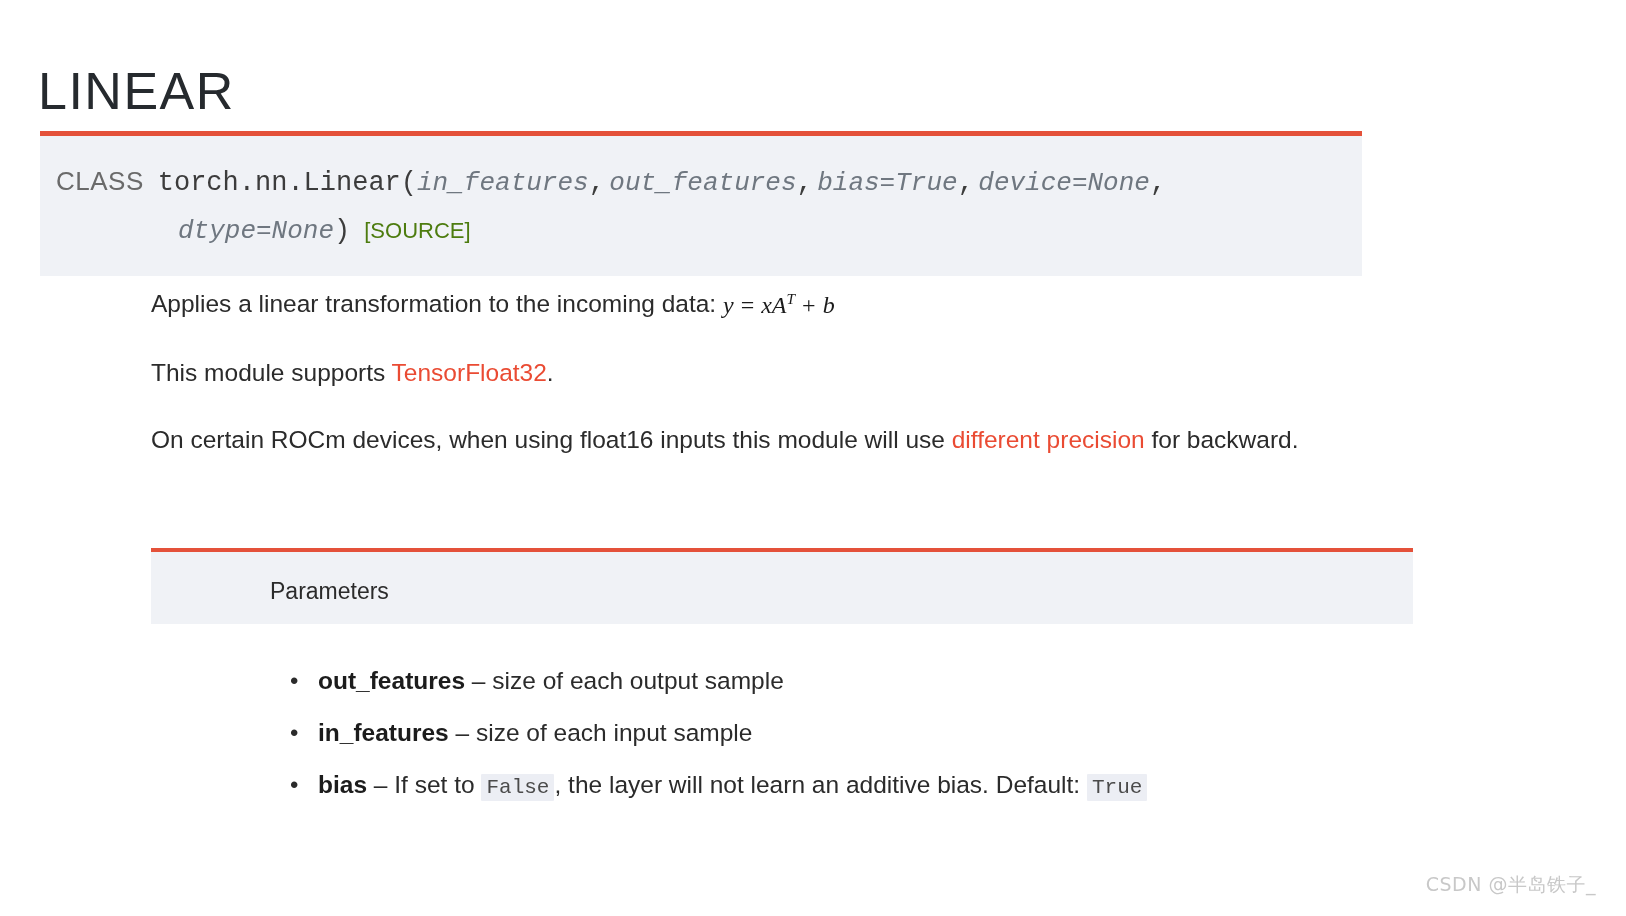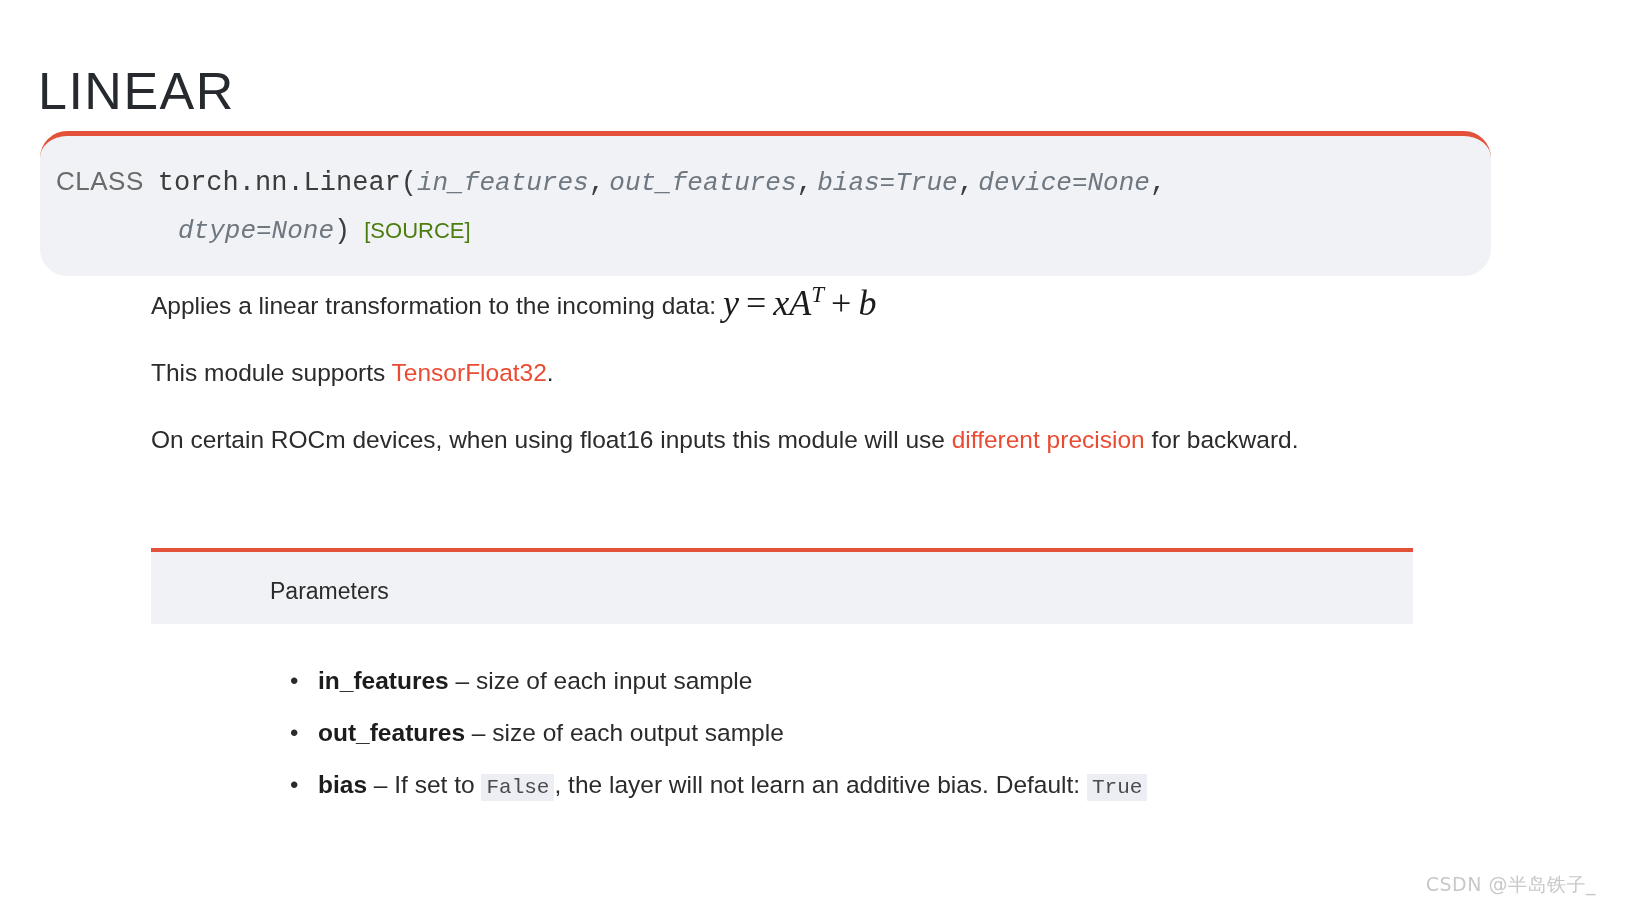--- a/index.html
+++ b/index.html
@@ -33,26 +33,25 @@
     color: #262a2e;
     line-height: 1.2;
     font-family: "Liberation Sans", sans-serif;
   }
 
   
   .sig-block {
     position: absolute;
     left: 40px;
     top: 131px;
-    width: 1451px;
+    width: 1322px;
     background: #f0f2f6;
     border-top: 5px solid #e4513a;
     padding: 22px 0 20px 0;
     box-sizing: border-box;
-    border-radius: 27px;
   }
   .sig-line {
     display: block;
     white-space: nowrap;
     line-height: 46px;
     padding-left: 16px;
   }
   .sig-class-kw {
     font-family: "Liberation Sans", sans-serif;
     font-size: 26px;
@@ -105,21 +104,21 @@
   }
   .link-red {
     color: #ea4b33;
     text-decoration: none;
     cursor: pointer;
   }
 
   
   .math {
     font-family: "Liberation Serif", serif;
-    font-size: 36px;
+    font-size: 24px;
     font-style: italic;
     color: #1b1b1b;
     white-space: nowrap;
     vertical-align: -1px;
     margin-top: 40px;
   }
   .math .op {
     font-style: normal;
     margin: 0 7px;
   }
@@ -232,26 +231,26 @@
     <p class="para"><span>On certain ROCm devices, when using float16 inputs this module will use </span><a class="link-red">different precision</a><span> for backward.</span></p>
 
   </div>
 
   <div class="params-box">
     <span class="params-label">Parameters</span>
   </div>
 
   <ul class="params-list">
 
+    <li><span class="pname">out_features</span>
+      <span class="dash">–</span><span> size of each output sample</span></li>
+
     <li><span class="pname">in_features</span>
       <span class="dash">–</span><span> size of each input sample</span></li>
 
-    <li><span class="pname">out_features</span>
-      <span class="dash">–</span><span> size of each output sample</span></li>
-
     <li><span class="pname">bias</span>
       <span class="dash">–</span><span> If set to </span><code class="codespan">False</code><span>, the layer will not learn an additive bias. Default: </span><code class="codespan">True</code></li>
 
   </ul>
 
   <div class="watermark">CSDN @半岛铁子_</div>
 
 </div>
 
 </body></html>

